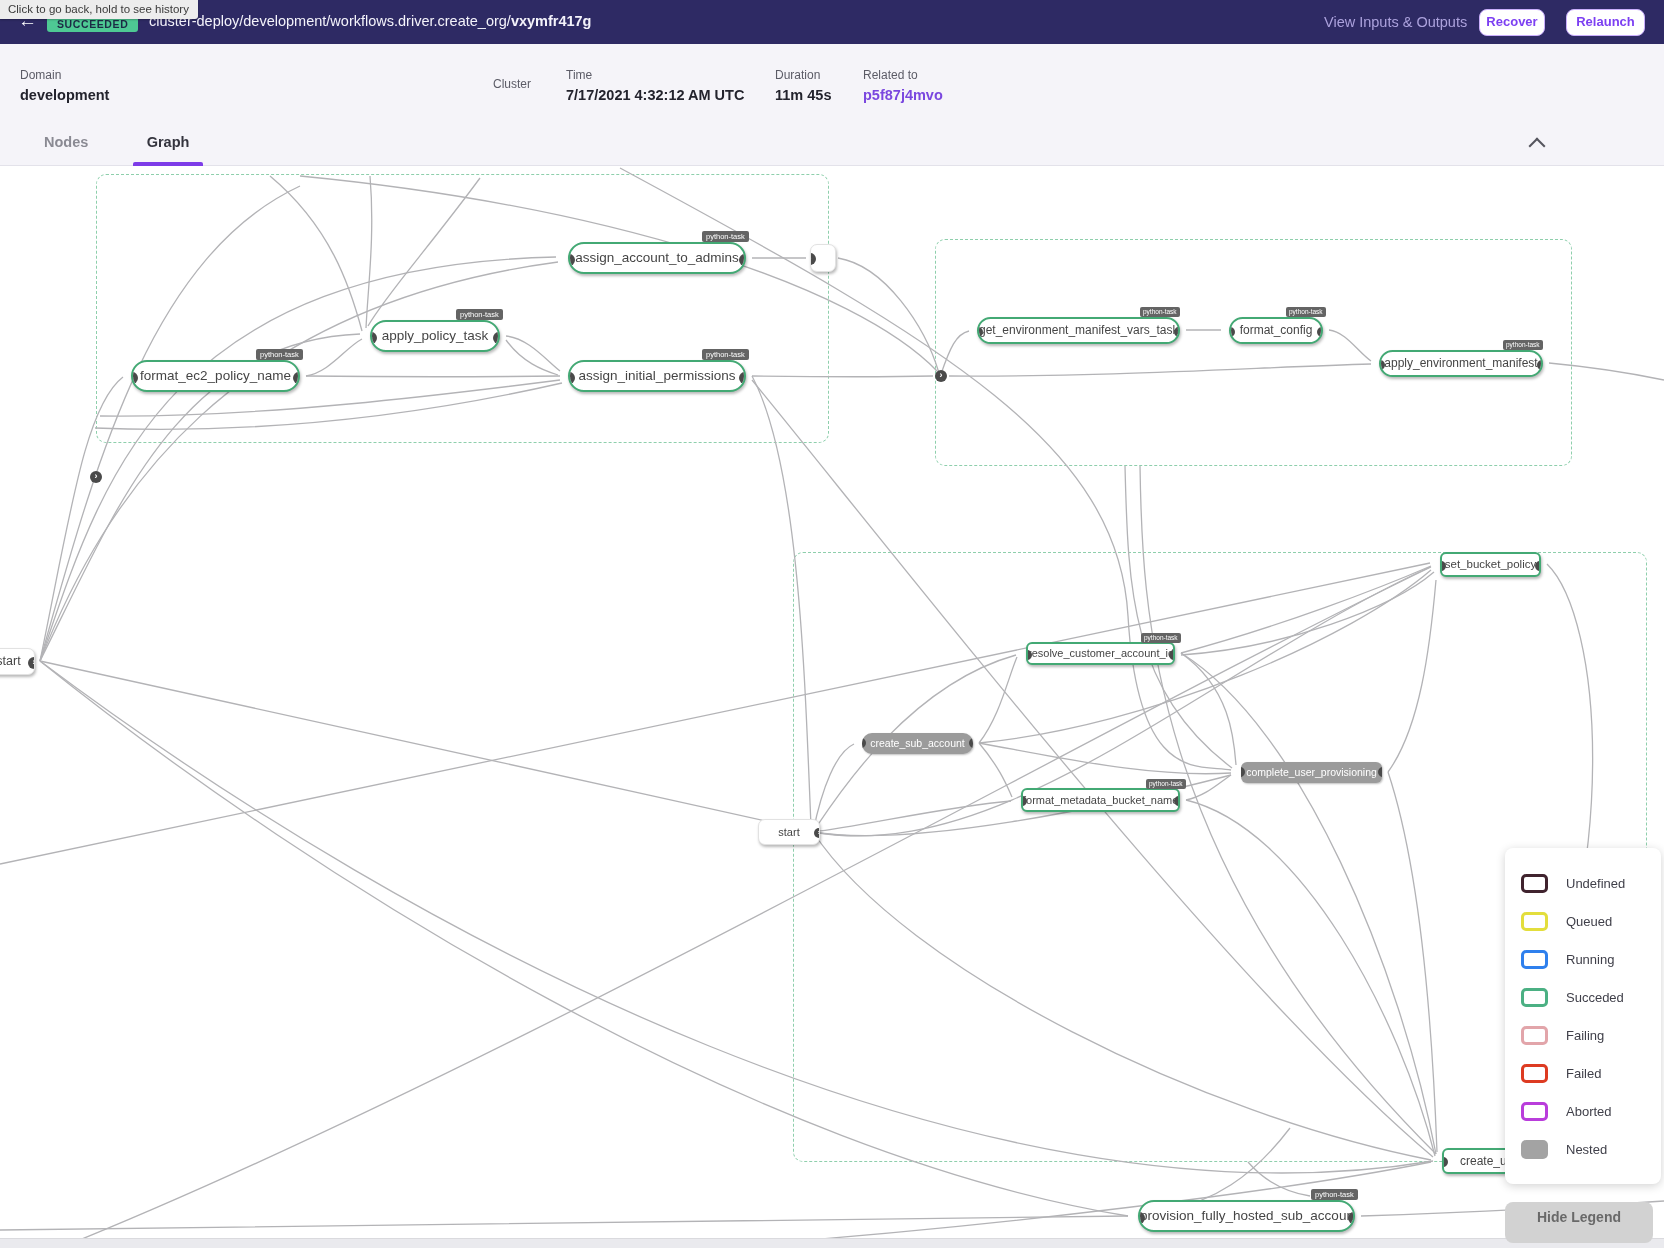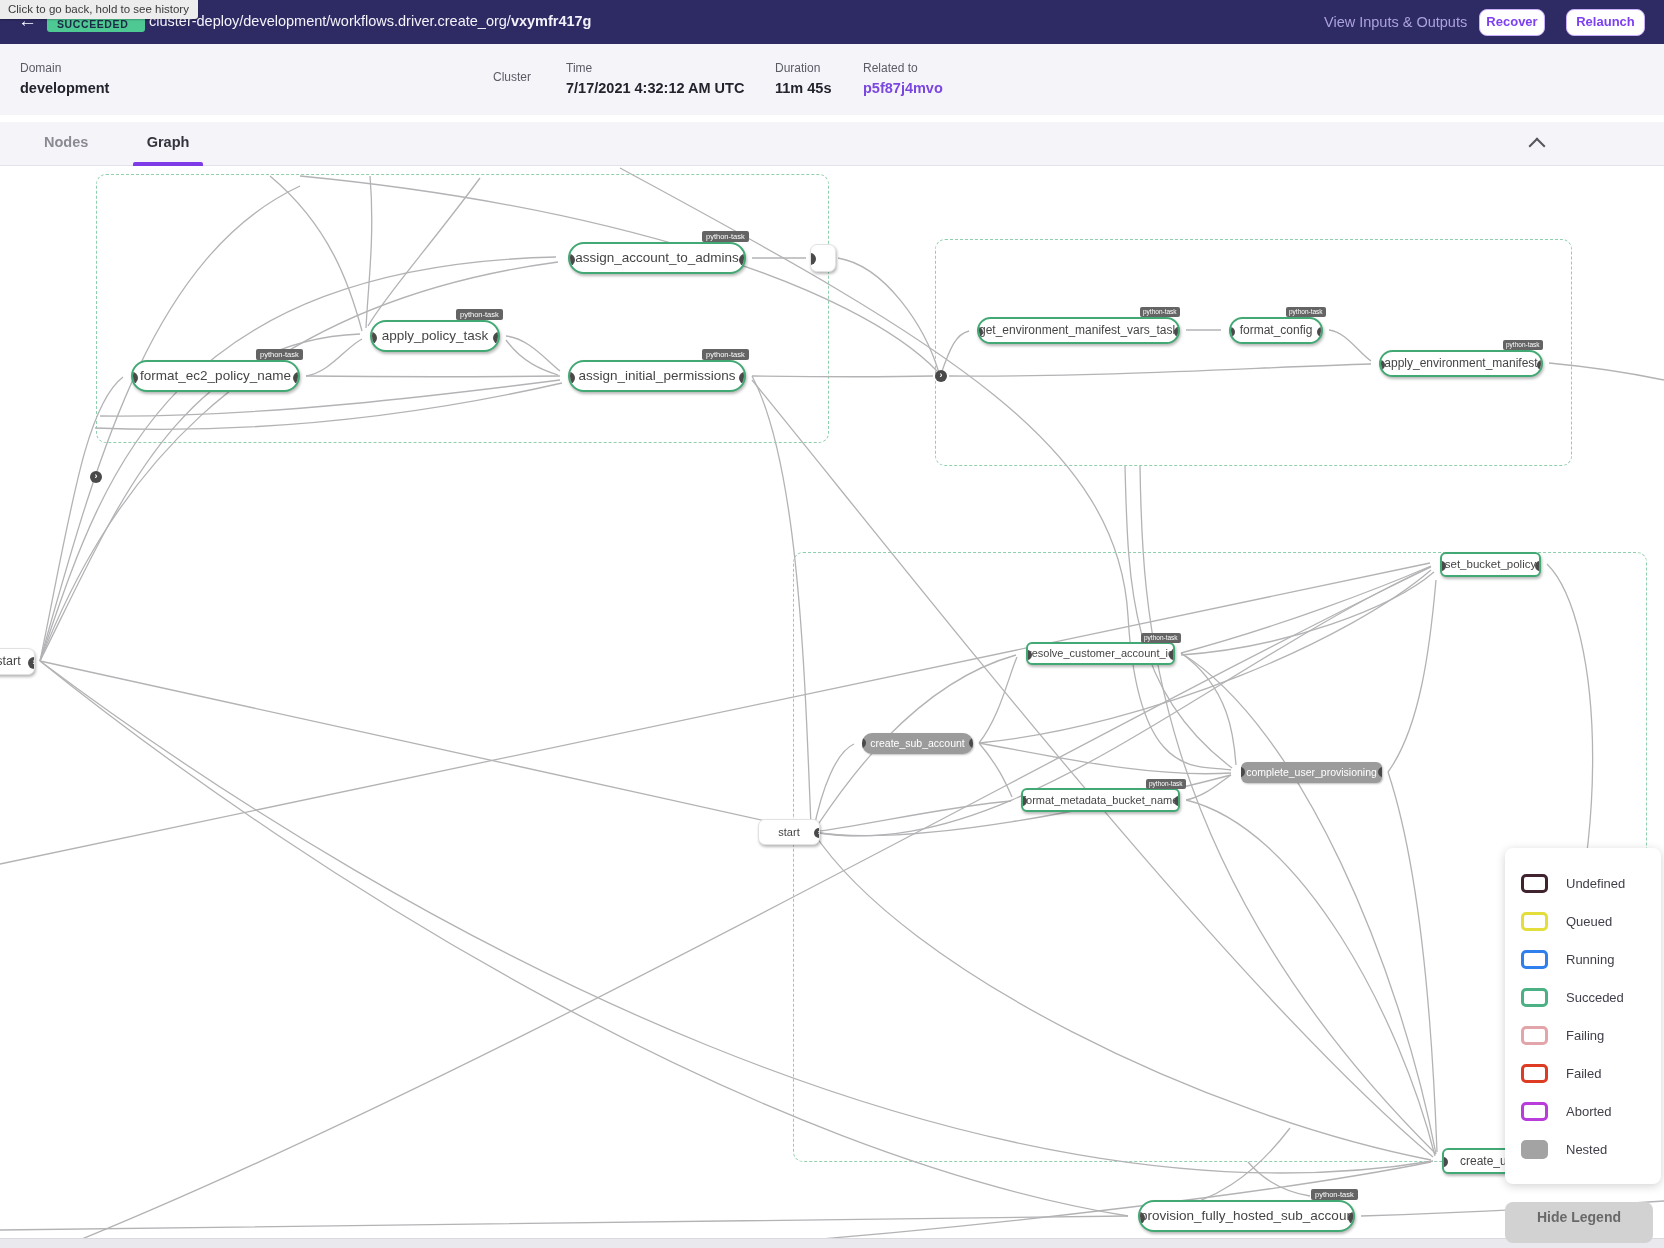--- a/index.html
+++ b/index.html
@@ -6,37 +6,37 @@
   html,body { width:1664px; height:1248px; overflow:hidden;
     font-family:"Liberation Sans", sans-serif; background:#ffffff; }
 
   
   .topbar { position:absolute; left:0; top:0; width:1664px; height:44px;
     background:#2e2a64; z-index:30; }
   .back-arrow { position:absolute; left:18px; top:10px; color:#fff;
     font-size:19px; cursor:pointer; }
   .status-badge { position:absolute; left:47px; top:15px; height:17px;
     background:#4ec994; color:#1c2b45; font-size:10.5px; font-weight:bold;
-    letter-spacing:.6px; padding:3px 17px 0 10px; border-radius:3px; }
+    letter-spacing:.6px; padding:3px 10px 0 10px; border-radius:3px; }
   .crumb { position:absolute; left:149px; top:13px; color:#f4f3fb; font-size:14.5px; }
   .crumb b { font-weight:bold; }
   .view-io { position:absolute; left:1324px; top:14px; color:#aca2dd; font-size:14.5px; cursor:pointer; }
   .tb-btn { position:absolute; top:9px; height:27px; background:#fff;
     border:1.5px solid #c9aefc; border-radius:8px; color:#7c3ff2;
     font-size:13px; font-weight:bold; text-align:center; line-height:24px; cursor:pointer; }
   .btn-recover { left:1479px; width:66px; }
   .btn-relaunch { left:1566px; width:79px; }
 
   
   .tooltip { position:absolute; left:0; top:0; z-index:40; background:#ededed;
     color:#3a3a3a; font-size:11.5px; padding:3px 9px 4px 8px;
     border-radius:0 0 3px 0; box-shadow:0 1px 2px rgba(0,0,0,.25); }
 
   
-  .meta { position:absolute; left:0; top:37px; width:1664px; height:78px; background:#f5f4f9; }
+  .meta { position:absolute; left:0; top:44px; width:1664px; height:78px; background:#f5f4f9; }
   .meta-field { position:absolute; top:24px; }
   .meta-label { font-size:12px; color:#5b5b66; margin-bottom:5px; }
   .meta-value { font-size:14.5px; font-weight:bold; color:#23232d; }
   .meta-value.link { color:#7a47df; cursor:pointer; }
 
   
   .tabs { position:absolute; left:0; top:122px; width:1664px; height:44px;
     background:#f5f4f9; border-bottom:1px solid #e3e2ea; }
   .tab { position:absolute; top:12px; font-size:14.5px; font-weight:bold; cursor:pointer; }
   .tab-nodes { left:44px; color:#8a8a93; }

